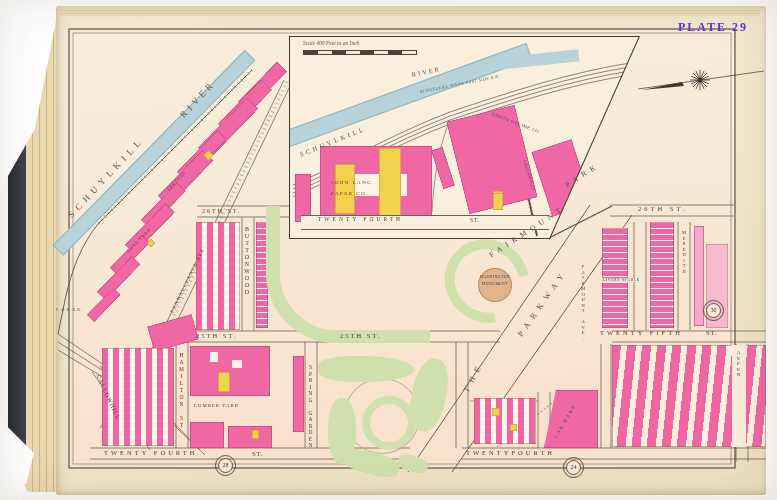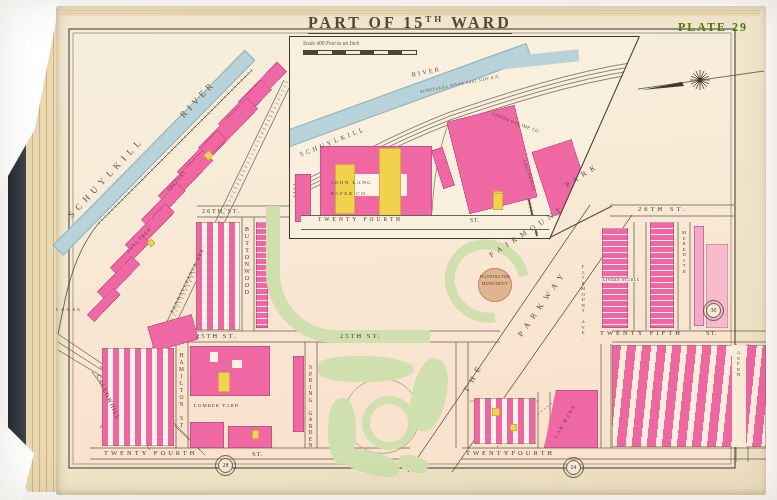--- a/index.html
+++ b/index.html
@@ -198,26 +198,21 @@
       <line x1="-7" y1="-7" x2="7" y2="7"></line>
         <line x1="-7" y1="7" x2="7" y2="-7"></line>
       <line x1="-9" y1="-4" x2="9" y2="4"></line>
         <line x1="-9" y1="4" x2="9" y2="-4"></line>
       <line x1="-4" y1="-9" x2="4" y2="9"></line>
         <line x1="4" y1="-9" x2="-4" y2="9"></line>
       <circle r="2.2" fill="#3f382e"></circle>
     </g>
   </svg>
 
-  <div class="lbl" style="left:308px;top:15px;font-size:16px;font-weight:bold;letter-spacing:3px;color:#52483a;
-              border-bottom:1.5px solid #52483a;padding-bottom:2px;">
-    <span>PART OF 15</span><span style="font-size:9px;vertical-align:super;">TH</span>
-    <span>WARD</span>
-  </div>
-  <div class="lbl" style="left:678px;top:21px;font-size:12px;font-weight:bold;letter-spacing:2px;color:#4d7c0f;">PLATE 29</div>
+  <div class="lbl" style="left:678px;top:21px;font-size:12px;font-weight:bold;letter-spacing:2px;color:#6d28d9;">PLATE 29</div>
 
   <div class="lbl" style="left:70px;top:212px;font-size:9px;letter-spacing:5px;color:#5d564a;
               transform:rotate(-47deg);transform-origin:left center;">SCHUYLKILL</div>
   <div class="lbl" style="left:182px;top:112px;font-size:9px;letter-spacing:4px;color:#5d564a;
               transform:rotate(-47deg);transform-origin:left center;">RIVER</div>
   <div class="lbl" style="left:490px;top:252px;font-size:7.5px;letter-spacing:5px;color:#564e42;
               transform:rotate(-33deg);transform-origin:left center;">FAIRMOUNT</div>
   <div class="lbl" style="left:566px;top:182px;font-size:7.5px;letter-spacing:5px;color:#564e42;
               transform:rotate(-33deg);transform-origin:left center;">PARK</div>
   <div class="lbl" style="left:466px;top:388px;font-size:8px;letter-spacing:6px;color:#564e42;

